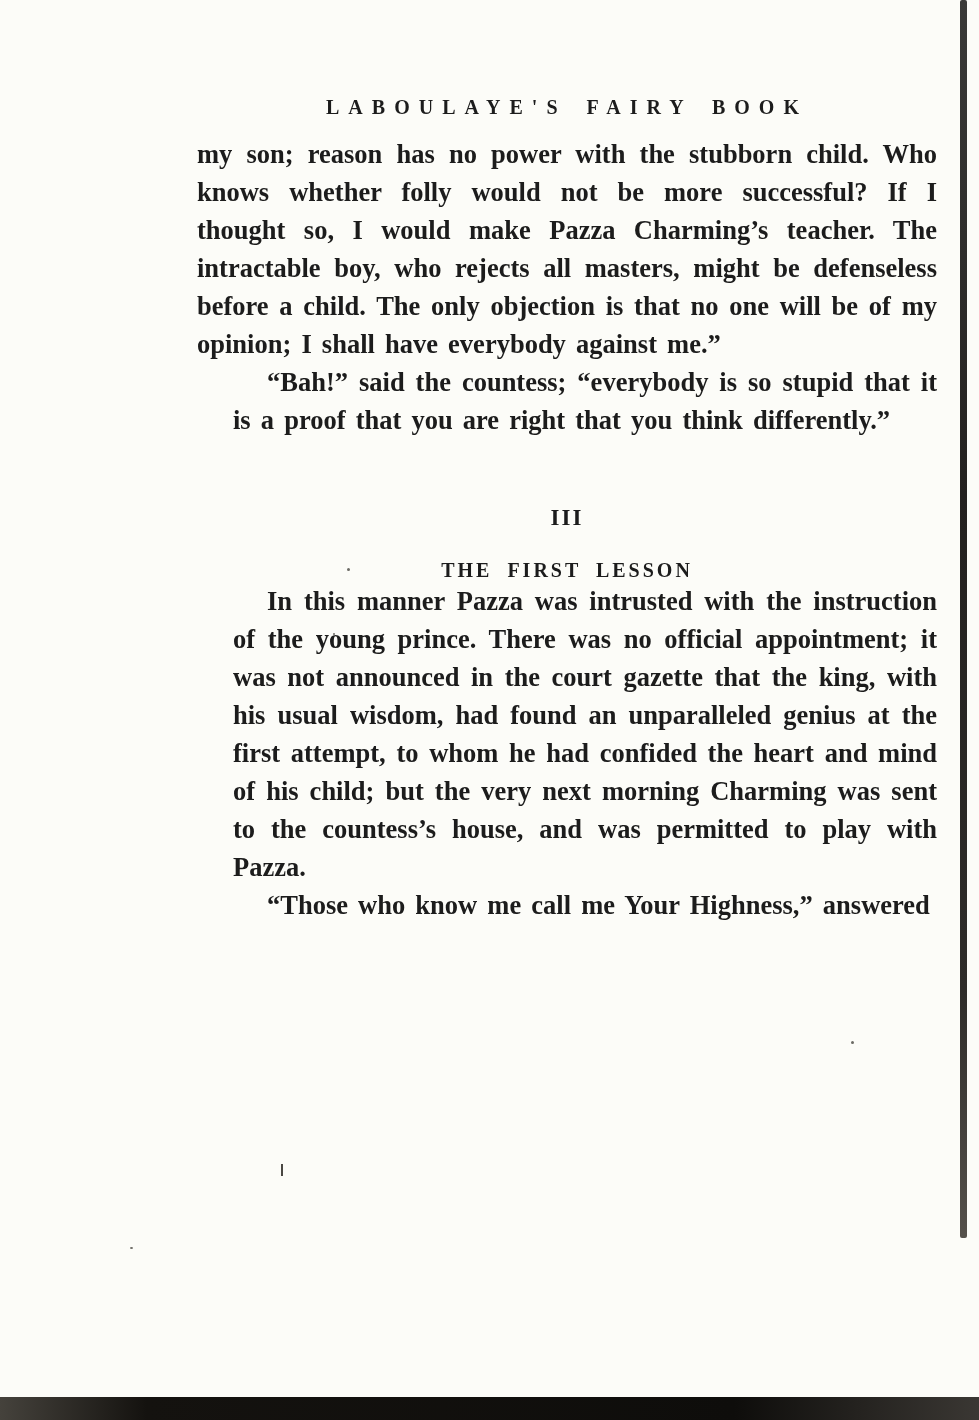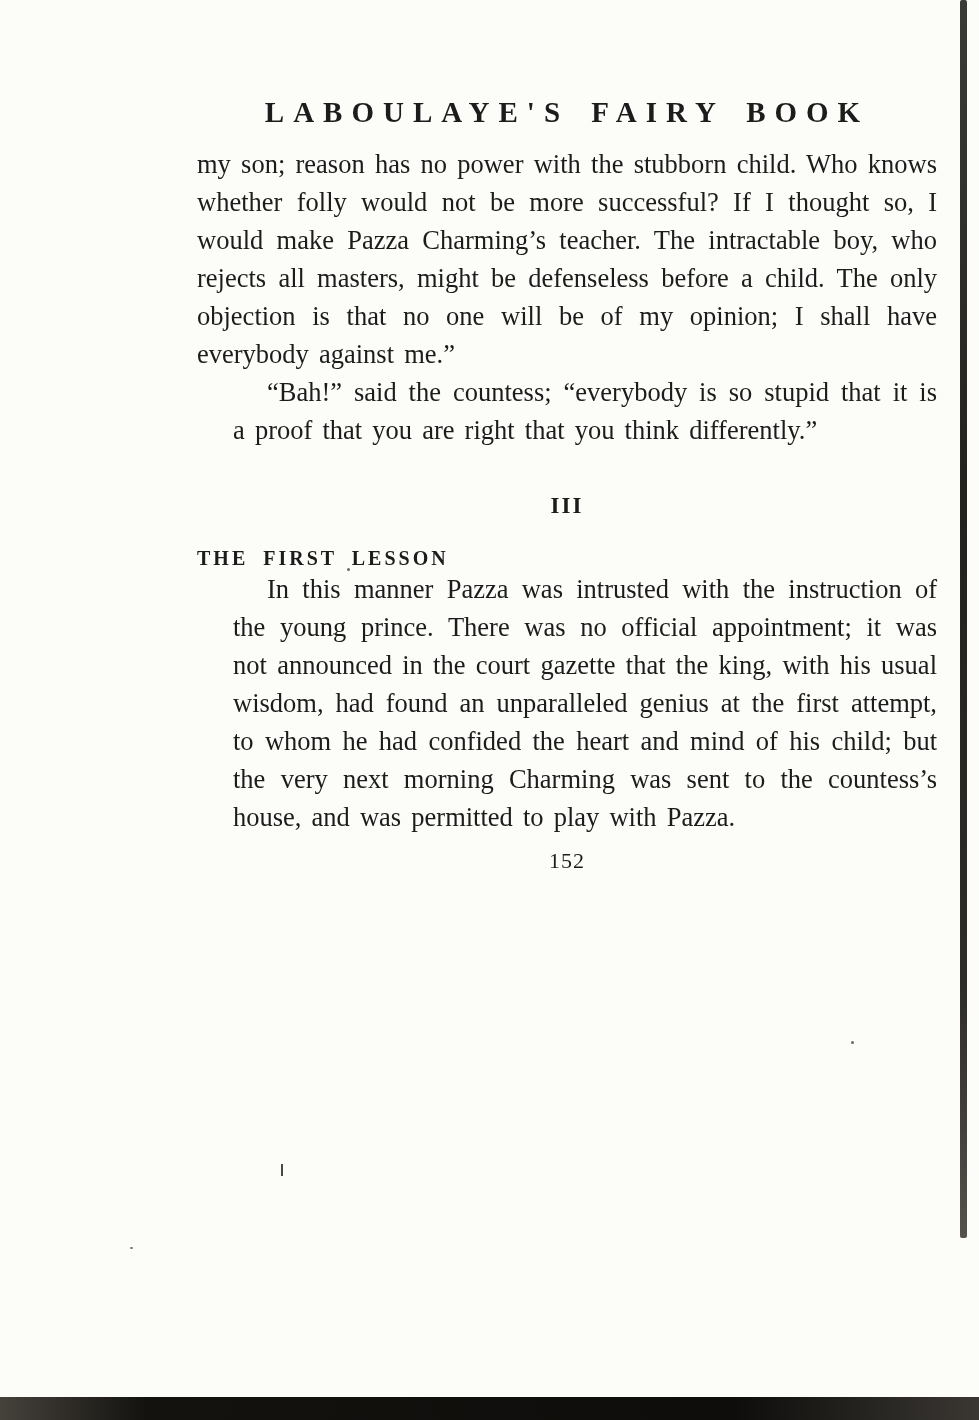--- a/index.html
+++ b/index.html
@@ -17,42 +17,44 @@
   }
   .page {
     position: absolute;
     left: 197px;
     top: 96px;
     width: 740px;
   }
   .running-header {
     text-align: center;
     font-weight: bold;
-    font-size: 29px;
+    font-size: 20px;
     letter-spacing: 9px;
     word-spacing: 6px;
     margin: 0 0 16px 0;
     white-space: nowrap;
   }
   p.body-par {
     font-size: 26.5px;
     line-height: 38px;
     text-align: justify;
     word-spacing: 3.5px;
     margin: 0;
+    font-weight: bold;
   }
   p.indent { text-indent: 34px; margin-left: 36px; }
   .section-numeral {
     text-align: center;
     font-size: 23px;
     font-weight: bold;
     letter-spacing: 2px;
-    margin: 44px 0 0 0;
+    margin: 66px 0 0 0;
   }
   .section-heading {
+    text-align: center;
     font-size: 20px;
     font-weight: bold;
     letter-spacing: 3px;
     word-spacing: 7px;
     margin: 28px 0 0 0;
   }
   .after-heading { margin-top: 36px; }
   .page-number {
     text-align: center;
     font-size: 22px;
@@ -107,22 +109,22 @@
   <p class="body-par indent">“Bah!”  said  the  countess;  “everybody  is  so  stupid that it is a proof that you are right that you think differently.”</p>
 
   <div class="section-numeral">III</div>
 
   <div class="section-heading">THE FIRST LESSON</div>
 
   <p class="body-par indent after-heading">In this manner Pazza was intrusted with the instruction of the young prince.   There was no official appointment; it was not announced in the court gazette that the king, with his usual wisdom, had found an unparalleled genius at the first attempt, to whom he had confided the heart and mind of his child; but the very next morning Charming was sent to the countess’s house, and was permitted to play with Pazza.</p>
 
 
 
+  <p class="body-par indent">“Those who know me call me Your Highness,” answered</p>
 
-  <div class="page-number">152</div>
 
 </div>
 
 <div class="edge-line-right"></div>
 <div class="bottom-bar"></div>
 <div class="speck speck-1"></div>
 <div class="speck speck-2"></div>
 <div class="speck speck-3"></div>
 <div class="speck speck-4"></div>
 <div class="tick-mark"></div>

